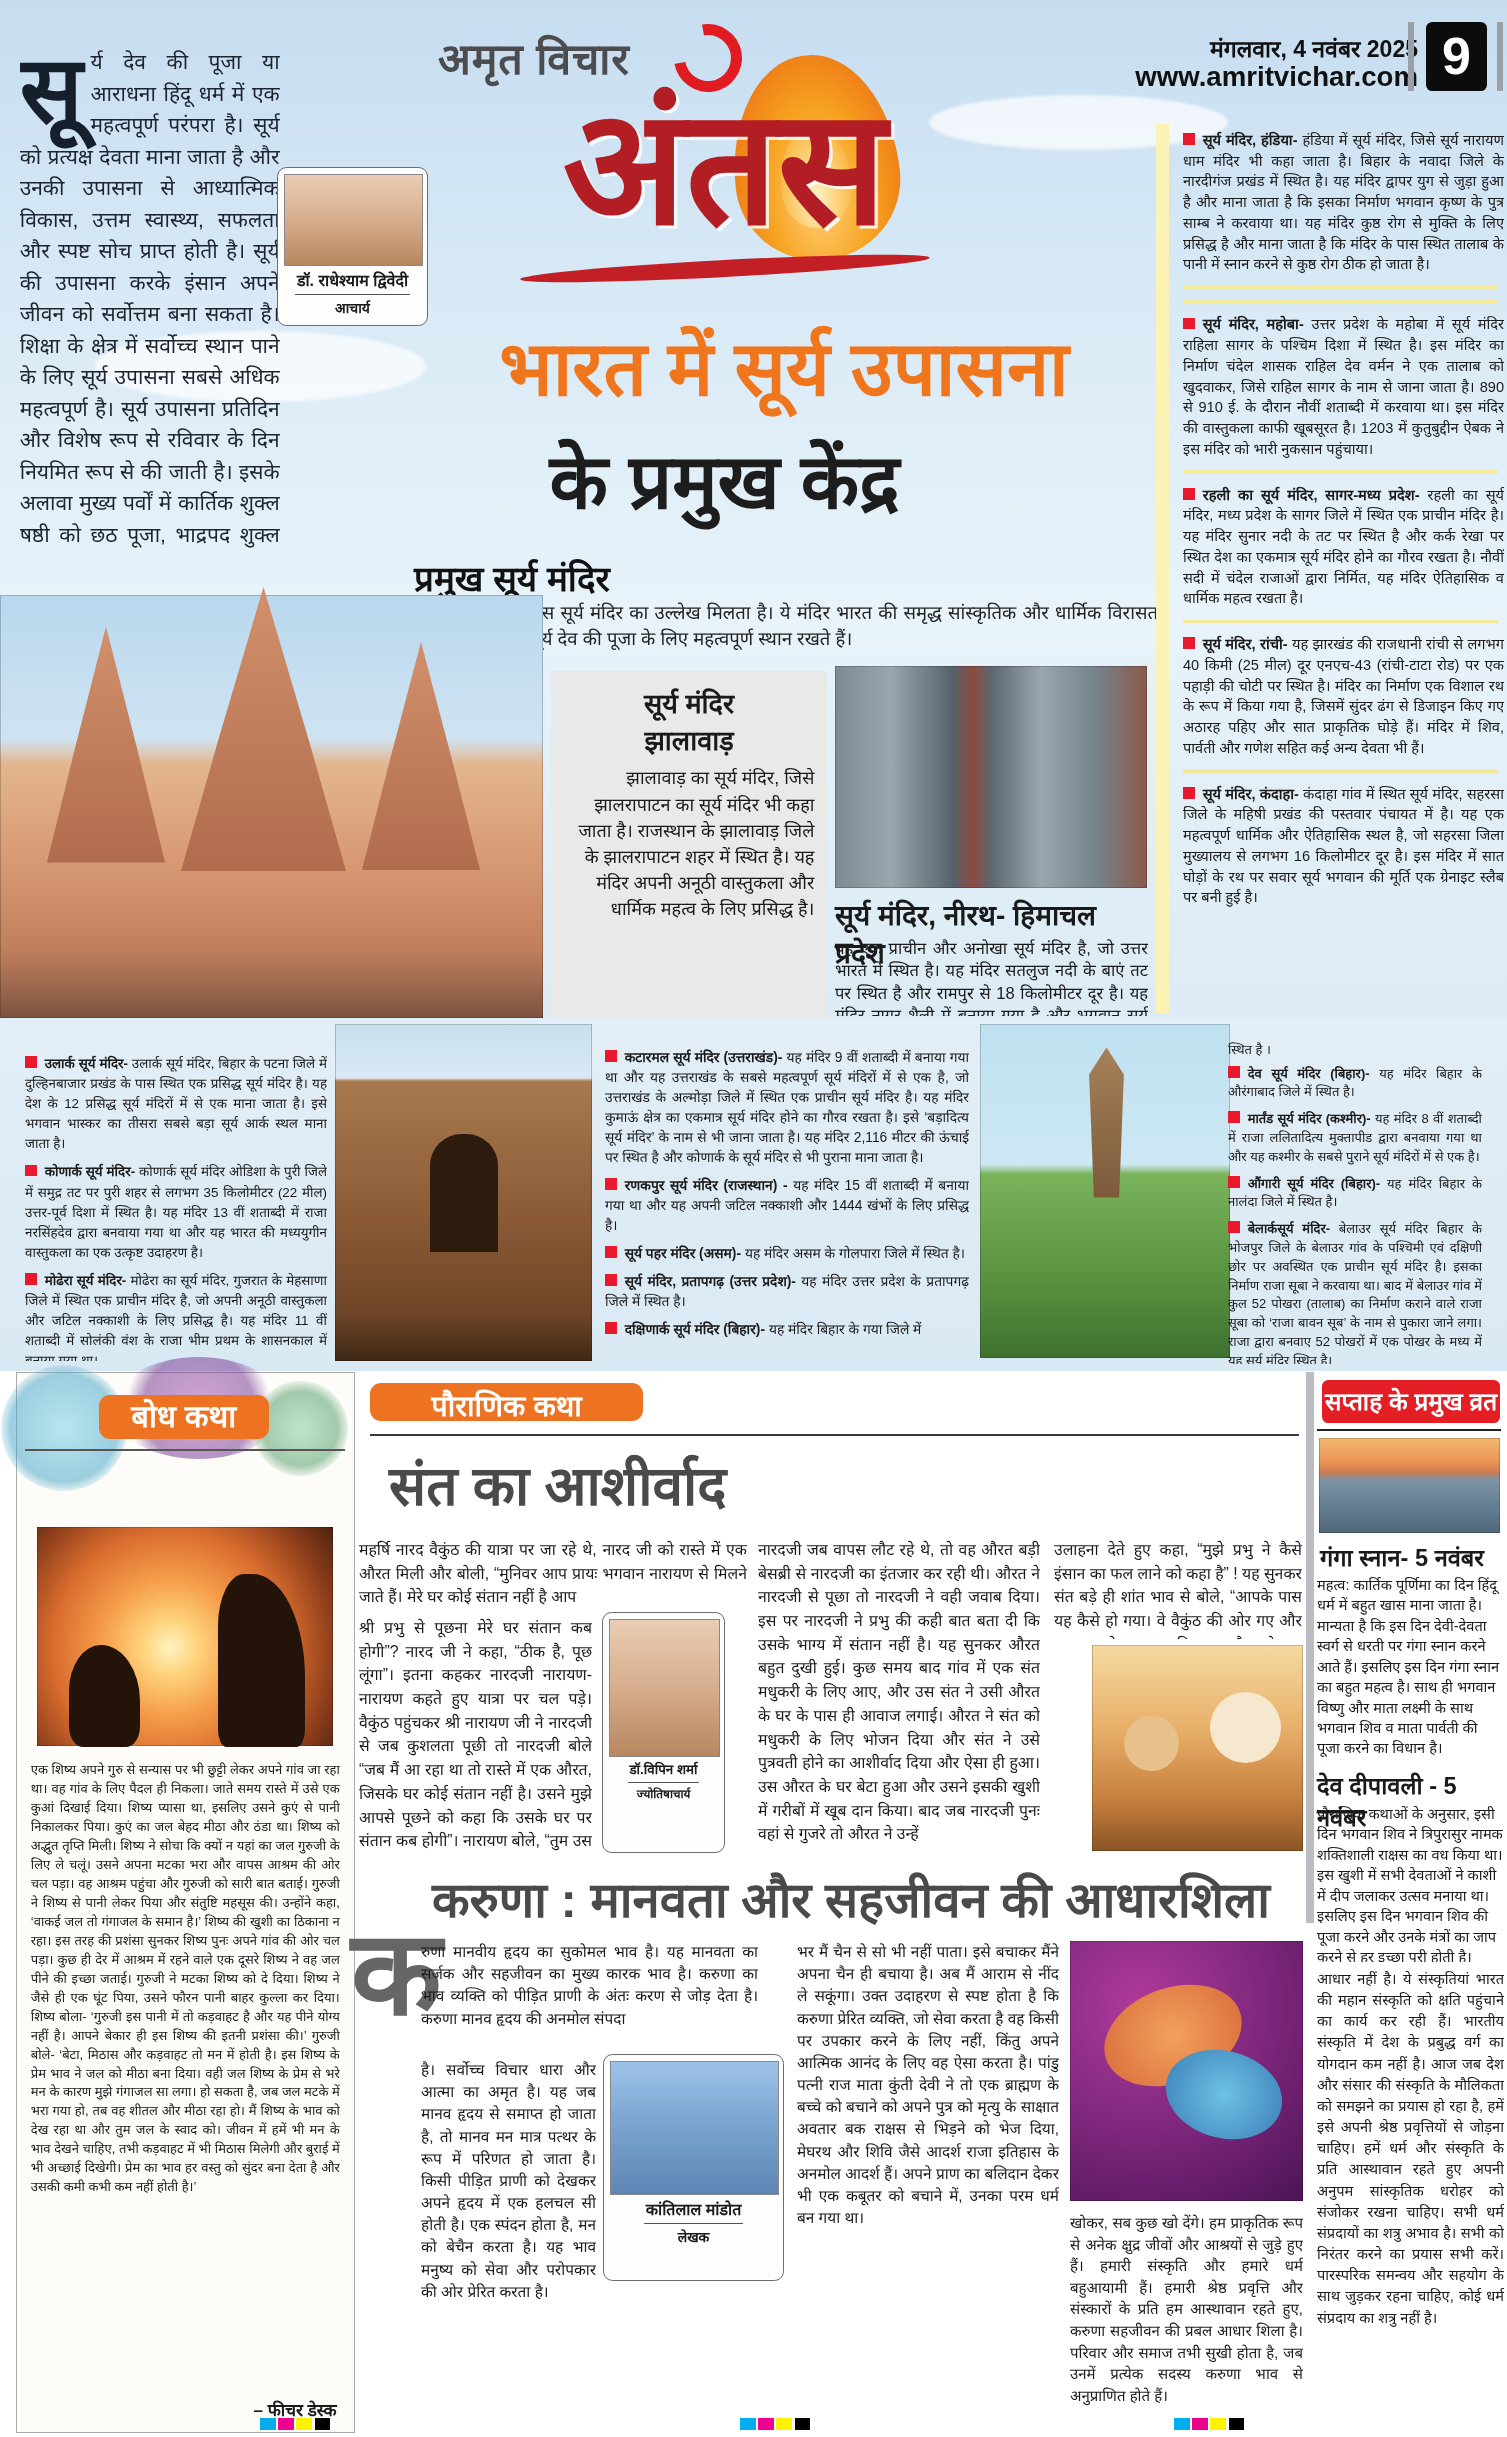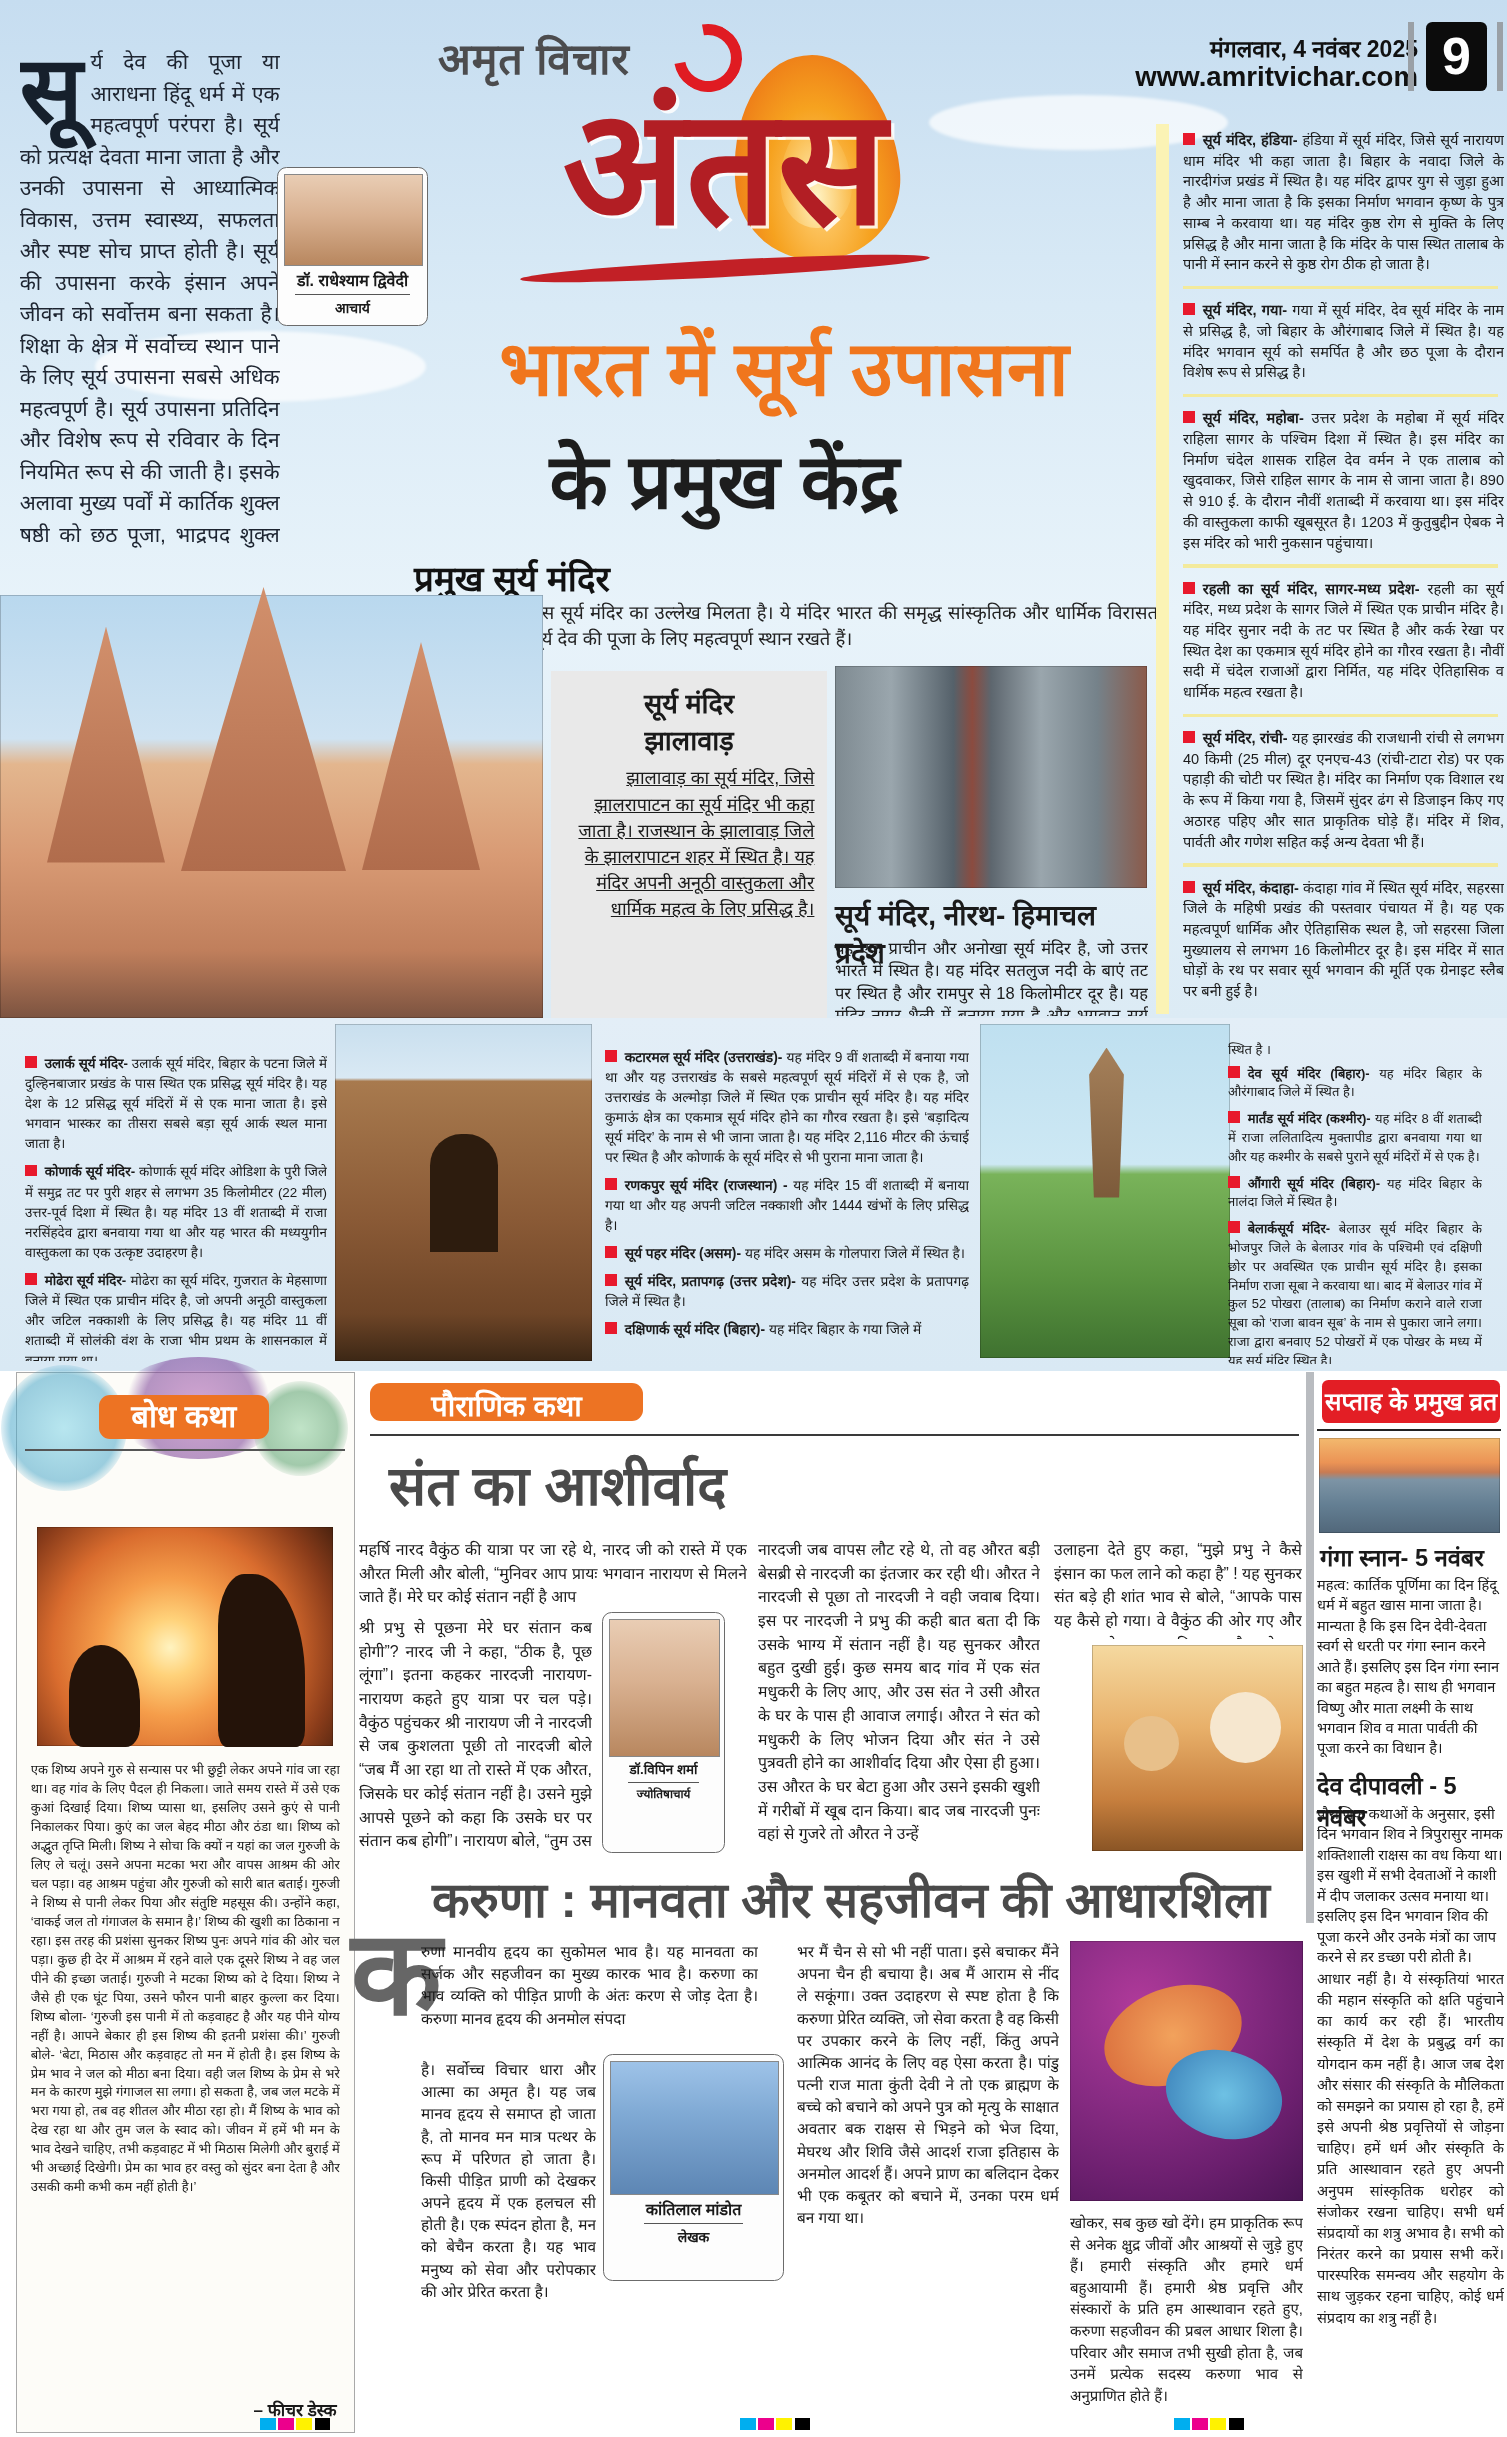--- a/index.html
+++ b/index.html
@@ -111,32 +111,31 @@
 
 <div class="abs ph ph-jhalawar" style="left:0px;top:595px;width:543px;height:423px;">
   <div class="tower" style="left:47px;top:31.5px;width:118px;height:236px;"></div>
   <div class="tower" style="left:181px;top:-7.9px;width:165px;height:284px;"></div>
   <div class="tower" style="left:362px;top:47px;width:118px;height:228px;"></div>
 </div>
 
 <div class="abs graybox" style="left:551px;top:671px;width:276px;height:347px;padding:12.6px;box-sizing:border-box;">
   <div style="font-size:27px;font-weight:900;text-align:center;">सूर्य मंदिर</div>
   <div style="font-size:27px;font-weight:900;text-align:center;margin-bottom:7.9px;">झालावाड़</div>
-  <div style="font-size:18px;line-height:1.45;text-align:right;text-decoration:underline;">झालावाड़ का सूर्य मंदिर, जिसे झालरापाटन का सूर्य मंदिर भी कहा जाता है। राजस्थान के झालावाड़ जिले के झालरापाटन शहर में स्थित है। यह मंदिर अपनी अनूठी वास्तुकला और धार्मिक महत्व के लिए प्रसिद्ध है।</div>
+  <div style="font-size:18px;line-height:1.45;text-align:right;">झालावाड़ का सूर्य मंदिर, जिसे झालरापाटन का सूर्य मंदिर भी कहा जाता है। राजस्थान के झालावाड़ जिले के झालरापाटन शहर में स्थित है। यह मंदिर अपनी अनूठी वास्तुकला और धार्मिक महत्व के लिए प्रसिद्ध है।</div>
 </div>
 
 <div class="abs ph ph-relief" style="left:835px;top:666px;width:312px;height:222px;"></div>
 <div class="abs" style="left:835px;top:895px;width:315px;font-size:28px;font-weight:900;">सूर्य मंदिर, नीरथ- हिमाचल प्रदेश</div>
 <div class="abs just" style="left:835px;top:937px;width:313px;height:79px;overflow:hidden;font-size:16.5px;line-height:1.35;">यह एक प्राचीन और अनोखा सूर्य मंदिर है, जो उत्तर भारत में स्थित है। यह मंदिर सतलुज नदी के बाएं तट पर स्थित है और रामपुर से 18 किलोमीटर दूर है। यह मंदिर नागर शैली में बनाया गया है और भगवान सूर्य देव (सूर्य) और उनकी पत्नी छाया को समर्पित है।</div>
 
 <div class="abs ystrip" style="left:1156px;top:124px;width:12.6px;height:890px;"></div>
 <div class="abs rc hide" style="left:1183px;top:130px;width:321px;height:886px;">
   <p class="bi just"><span class="sq"></span><b>सूर्य मंदिर, हंडिया-</b> <span>हंडिया में सूर्य मंदिर, जिसे सूर्य नारायण धाम मंदिर भी कहा जाता है। बिहार के नवादा जिले के नारदीगंज प्रखंड में स्थित है। यह मंदिर द्वापर युग से जुड़ा हुआ है और माना जाता है कि इसका निर्माण भगवान कृष्ण के पुत्र साम्ब ने करवाया था। यह मंदिर कुष्ठ रोग से मुक्ति के लिए प्रसिद्ध है और माना जाता है कि मंदिर के पास स्थित तालाब के पानी में स्नान करने से कुष्ठ रोग ठीक हो जाता है।</span></p>
   <div class="sep"></div>
-  <p class="bi just"><span class="sq"></span><b>सूर्य मंदिर, गया-</b> <span>गया में सूर्य मंदिर, देव सूर्य मंदिर के नाम से प्रसिद्ध है, जो बिहार के औरंगाबाद जिले में स्थित है। यह मंदिर भगवान सूर्य को समर्पित है और छठ पूजा के दौरान विशेष रूप से प्रसिद्ध है।</span></p>
   <div class="sep"></div>
   <p class="bi just"><span class="sq"></span><b>सूर्य मंदिर, महोबा-</b> <span>उत्तर प्रदेश के महोबा में सूर्य मंदिर राहिला सागर के पश्चिम दिशा में स्थित है। इस मंदिर का निर्माण चंदेल शासक राहिल देव वर्मन ने एक तालाब को खुदवाकर, जिसे राहिल सागर के नाम से जाना जाता है। 890 से 910 ई. के दौरान नौवीं शताब्दी में करवाया था। इस मंदिर की वास्तुकला काफी खूबसूरत है। 1203 में कुतुबुद्दीन ऐबक ने इस मंदिर को भारी नुकसान पहुंचाया।</span></p>
   <div class="sep"></div>
   <p class="bi just"><span class="sq"></span><b>रहली का सूर्य मंदिर, सागर-मध्य प्रदेश-</b> <span>रहली का सूर्य मंदिर, मध्य प्रदेश के सागर जिले में स्थित एक प्राचीन मंदिर है। यह मंदिर सुनार नदी के तट पर स्थित है और कर्क रेखा पर स्थित देश का एकमात्र सूर्य मंदिर होने का गौरव रखता है। नौवीं सदी में चंदेल राजाओं द्वारा निर्मित, यह मंदिर ऐतिहासिक व धार्मिक महत्व रखता है।</span></p>
   <div class="sep"></div>
   <p class="bi just"><span class="sq"></span><b>सूर्य मंदिर, रांची-</b> <span>यह झारखंड की राजधानी रांची से लगभग 40 किमी (25 मील) दूर एनएच-43 (रांची-टाटा रोड) पर एक पहाड़ी की चोटी पर स्थित है। मंदिर का निर्माण एक विशाल रथ के रूप में किया गया है, जिसमें सुंदर ढंग से डिजाइन किए गए अठारह पहिए और सात प्राकृतिक घोड़े हैं। मंदिर में शिव, पार्वती और गणेश सहित कई अन्य देवता भी हैं।</span></p>
   <div class="sep"></div>
   <p class="bi just"><span class="sq"></span><b>सूर्य मंदिर, कंदाहा-</b> <span>कंदाहा गांव में स्थित सूर्य मंदिर, सहरसा जिले के महिषी प्रखंड की पस्तवार पंचायत में है। यह एक महत्वपूर्ण धार्मिक और ऐतिहासिक स्थल है, जो सहरसा जिला मुख्यालय से लगभग 16 किलोमीटर दूर है। इस मंदिर में सात घोड़ों के रथ पर सवार सूर्य भगवान की मूर्ति एक ग्रेनाइट स्लैब पर बनी हुई है।</span></p>
 </div>
 

